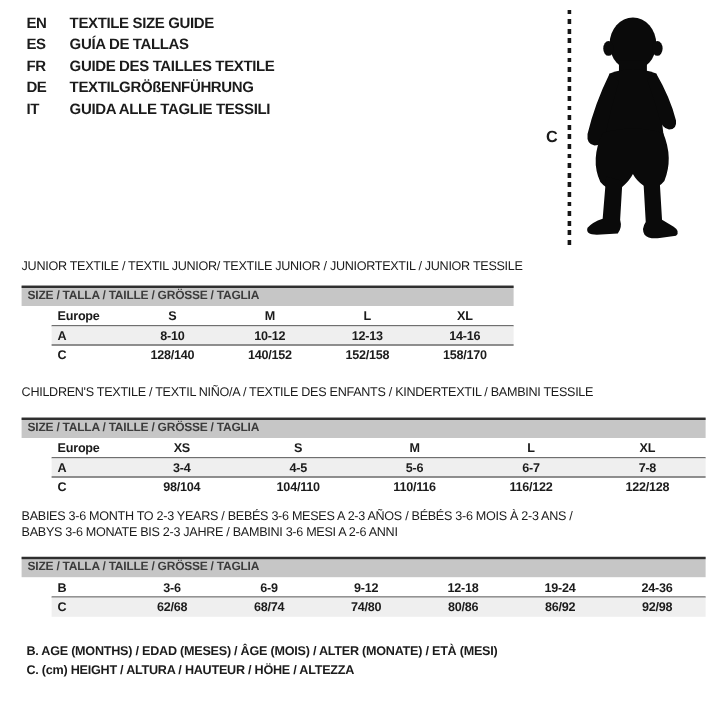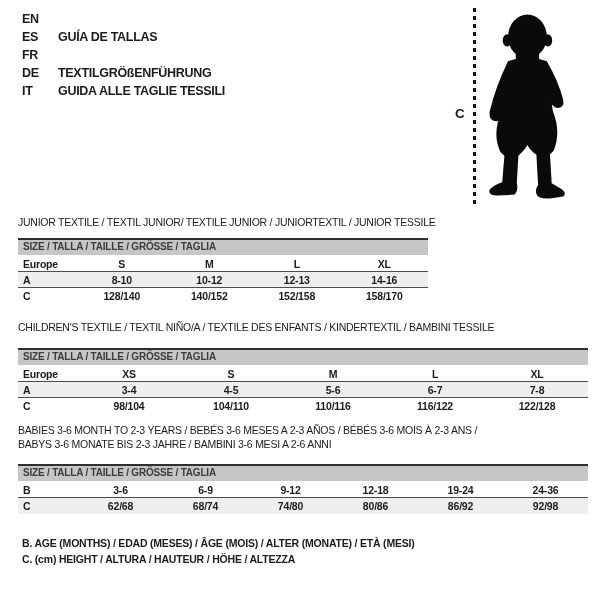--- a/index.html
+++ b/index.html
@@ -28,20 +28,21 @@
   .tbl-title { font-weight:normal; font-size:10.5px; letter-spacing:-0.25px; line-height:14px; white-space:nowrap; }
   .hdr-bar {
     height:17px; box-sizing:border-box; background:#c6c6c6; border-top:2px solid #2f2f2f;
     font-weight:bold; font-size:10px; letter-spacing:-0.2px; color:#3c3c3c;
     line-height:14px; padding-left:5px; margin-bottom:1px;
   }
   .trow {
     display:grid; height:16px; box-sizing:border-box; align-items:center;
     font-weight:bold; font-size:10.5px; letter-spacing:-0.2px;
     border-bottom:1px solid #4d4d4d;
+    margin-left:25px;
   }
   .trow:last-child { border-bottom:none; }
   .trow.alt { background:#efefef; }
   .trow .lbl { padding-left:5px; }
   .trow .val { text-align:center; }
 
   #t1 { top:215px; width:410px; }
   #t1 .tbl-title { margin-bottom:9px; }
   #t1 .trow { grid-template-columns:60px repeat(4,1fr); }
 
@@ -58,27 +59,29 @@
   .note { font-weight:bold; font-size:10.5px; letter-spacing:-0.2px; line-height:15.5px; white-space:nowrap; }
 </style>
 </head>
 <body>
 
 <div class="page">
 
   <div class="lang-block">
     <div class="lang-row">
       <span class="lang-code">EN</span>
+      <span class="lang-title">TEXTILE SIZE GUIDE</span>
     </div>
     <div class="lang-row">
       <span class="lang-code">ES</span>
       <span class="lang-title">GUÍA DE TALLAS</span>
     </div>
     <div class="lang-row">
       <span class="lang-code">FR</span>
+      <span class="lang-title">GUIDE DES TAILLES TEXTILE</span>
     </div>
     <div class="lang-row">
       <span class="lang-code">DE</span>
       <span class="lang-title">TEXTILGRÖßENFÜHRUNG</span>
     </div>
     <div class="lang-row">
       <span class="lang-code">IT</span>
       <span class="lang-title">GUIDA ALLE TAGLIE TESSILI</span>
     </div>
   </div>

